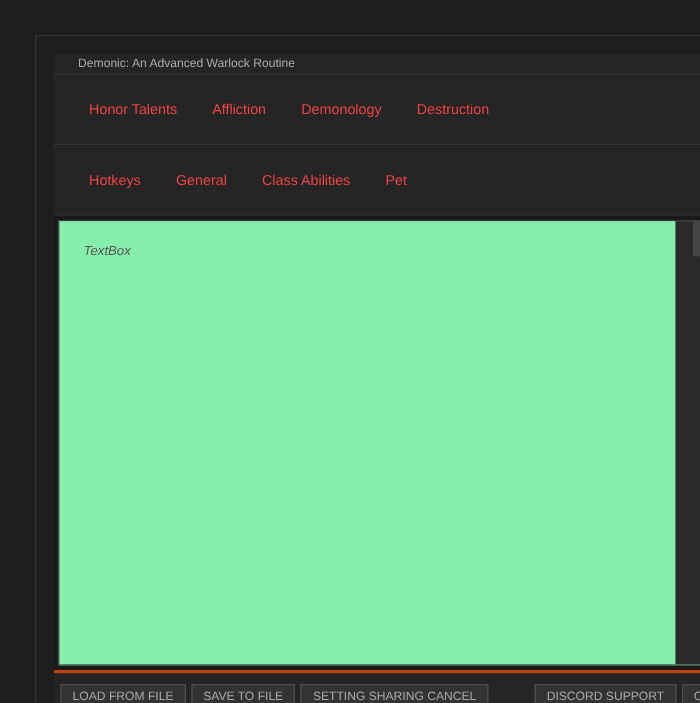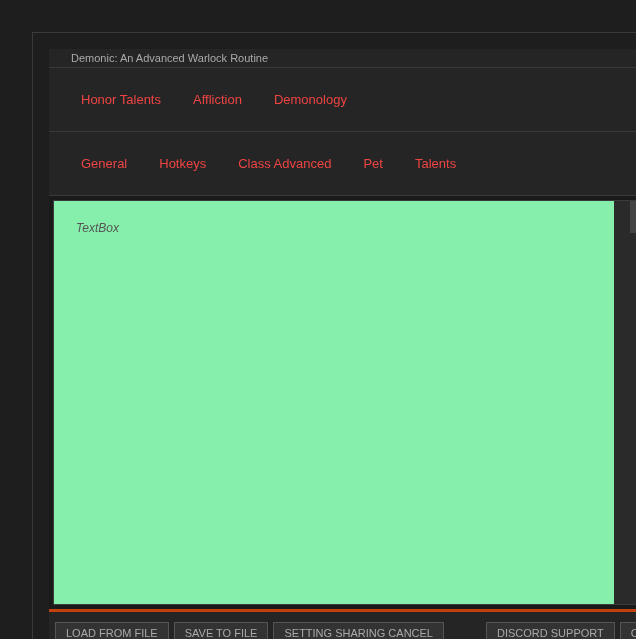--- a/index.html
+++ b/index.html
@@ -114,28 +114,28 @@
 
 <div id="app">
   <div id="title-bar">
     <span>Demonic: An Advanced Warlock Routine</span>
   </div>
 
   <div id="tab-row-1">
   <div class="tab">Honor Talents</div>
       <div class="tab">Affliction</div>
       <div class="tab">Demonology</div>
+      <div class="tab">Destruction</div>
     </div>
 
   <div id="tab-row-2">
+      <div class="tab">Hotkeys</div>
       <div class="tab">General</div>
-      <div class="tab">Hotkeys</div>
-      <div class="tab">Class Advanced</div>
+      <div class="tab">Class Abilities</div>
       <div class="tab">Pet</div>
-      <div class="tab">Talents</div>
     </div>
 
   <div id="content-area">
     <div id="textbox-container">
       <span id="textbox-label">TextBox</span>
       <div id="scrollbar-v">
         <div id="scrollbar-thumb"></div>
       </div>
     </div>
   </div>

